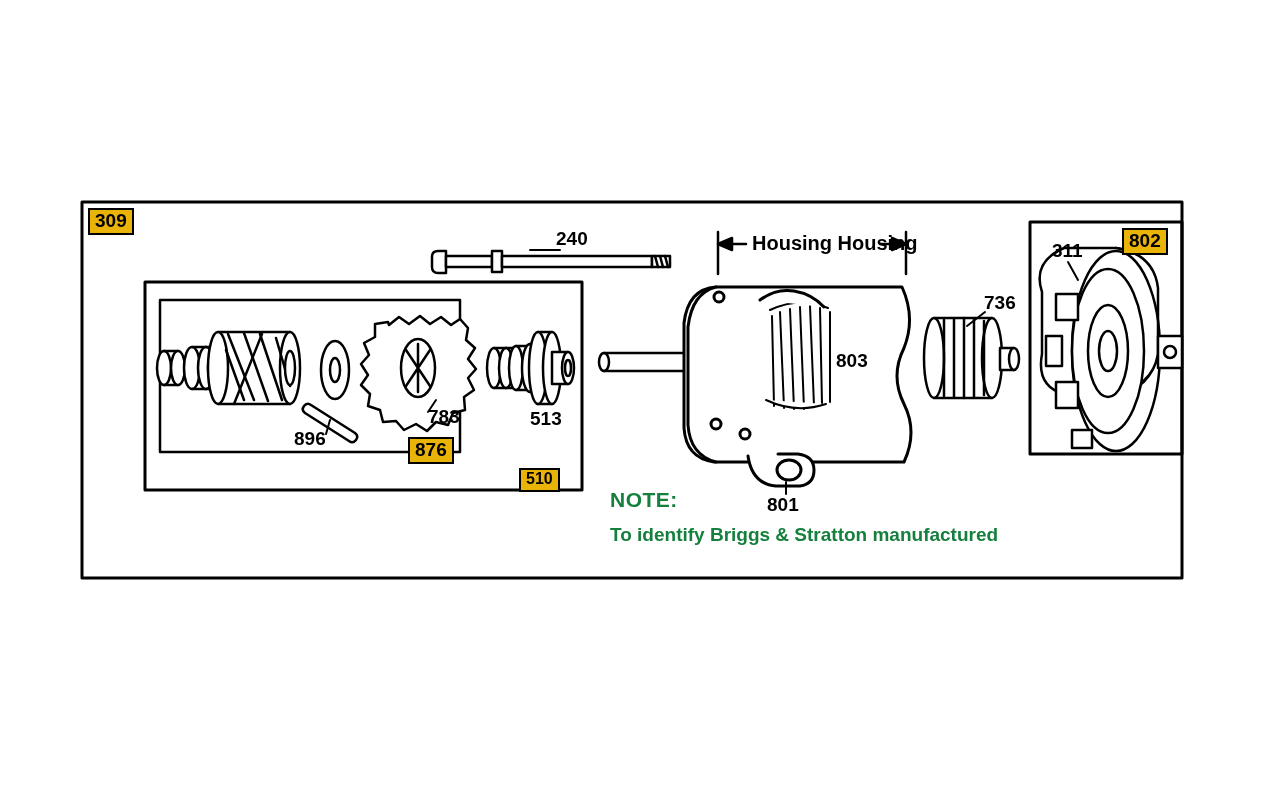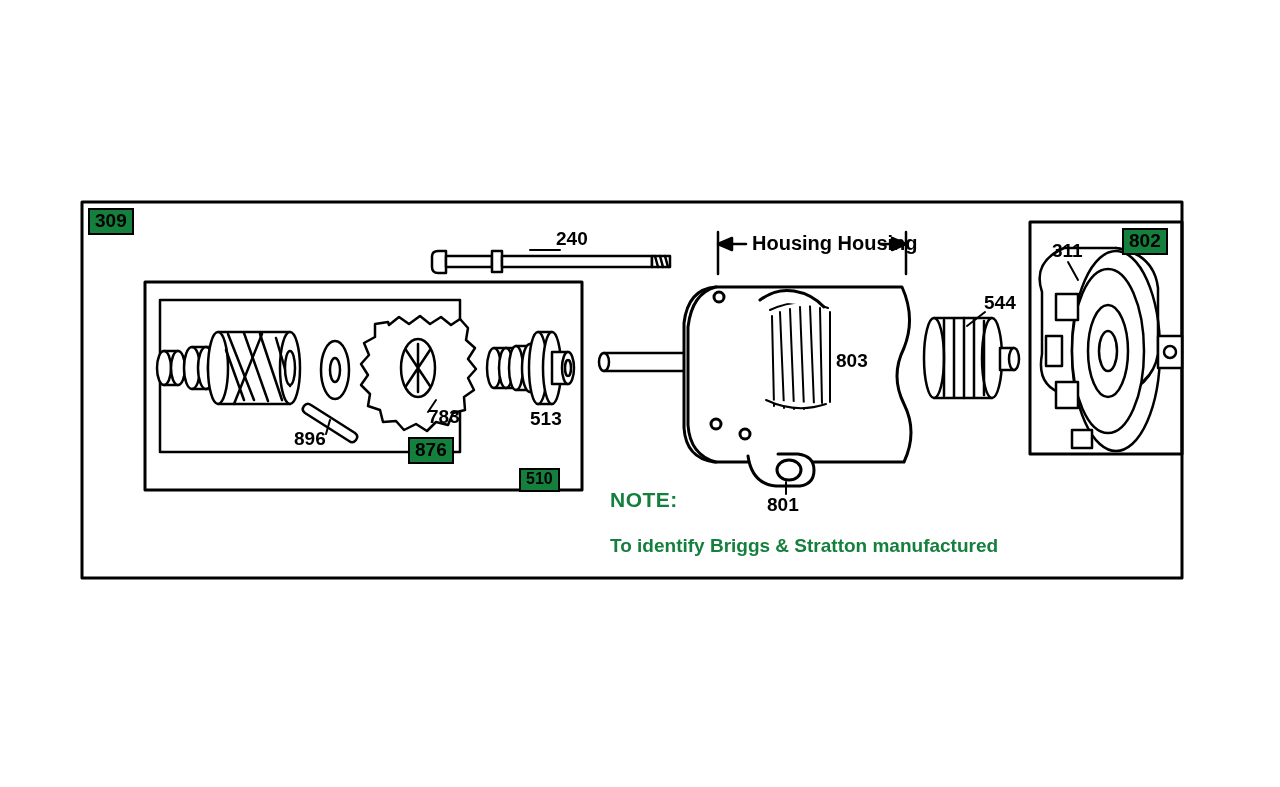--- a/index.html
+++ b/index.html
@@ -42,21 +42,21 @@
   .label {
     position: absolute;
     font-family: "Liberation Sans", sans-serif;
     font-weight: bold;
     color: #000000;
     z-index: 4;
     white-space: nowrap;
   }
   .label.boxed {
     border: 2px solid #000;
-    background: #15803d;
+    background: #eab308;
     padding: 1px 5px 2px 5px;
     line-height: 1.05;
   }
   .callout {
     font-size: 19px;
     background: transparent;
   }
   .note-block {
     position: absolute;
     z-index: 4;
@@ -278,26 +278,26 @@
   <div class="label boxed" style="left:408px; top:437px; font-size:19px;">876</div>
 
   <div class="label callout" style="left:530px; top:408px;">513</div>
 
   <div class="label boxed" style="left:519px; top:468px; font-size:16px;">510</div>
 
   <div class="label callout" style="left:767px; top:494px;">801</div>
 
   <div class="label callout" style="left:836px; top:350px;">803</div>
 
-  <div class="label callout" style="left:984px; top:292px;">544</div>
+  <div class="label callout" style="left:984px; top:292px;">736</div>
 
   <div class="label callout" style="left:1052px; top:240px;">311</div>
 
   <div class="label boxed" style="left:1122px; top:228px; font-size:19px;">802</div>
 
   <div class="label housing-label" style="left:752px; top:232px;">Housing Housing</div>
 
   <div class="note-block" style="left:610px; top:488px;">
     <div class="note-title">NOTE:</div>
-    <div class="note-line" style="margin-top:22px;">To identify Briggs &amp; Stratton manufactured</div>
+    <div class="note-line" style="margin-top:11px;">To identify Briggs &amp; Stratton manufactured</div>
   </div>
 
 </div>
 
 </body></html>

